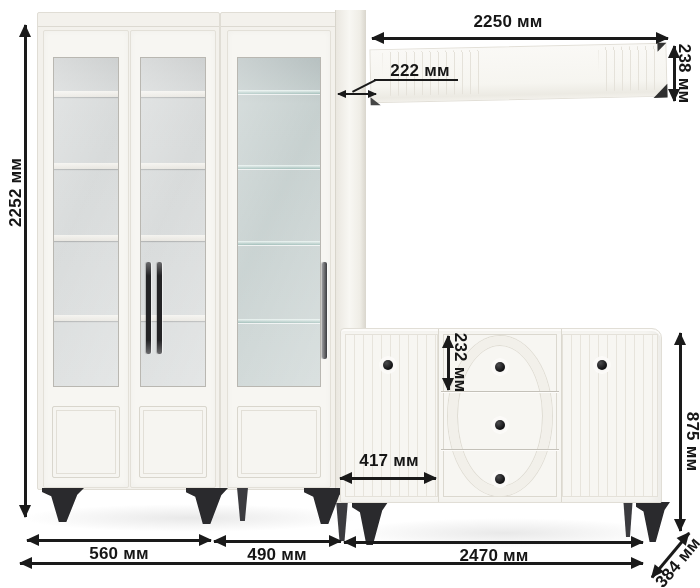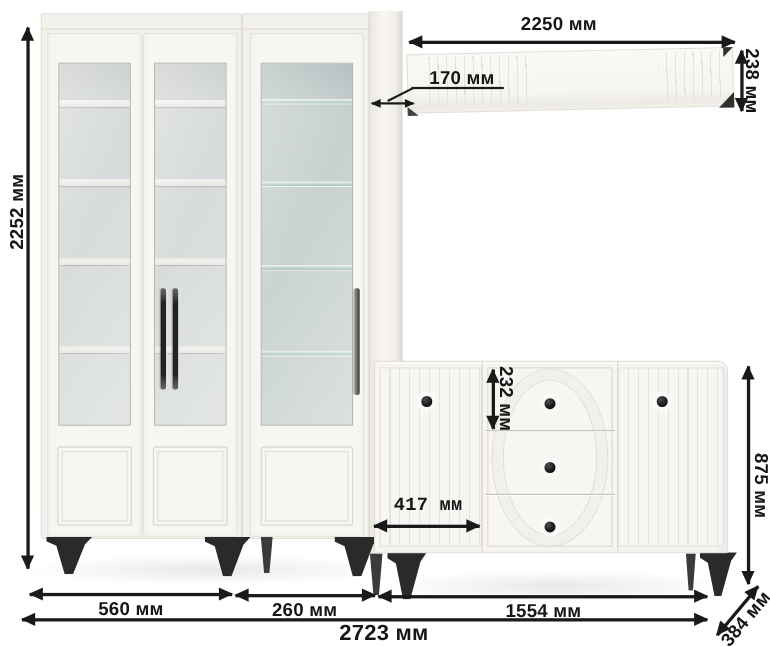--- a/index.html
+++ b/index.html
@@ -168,40 +168,39 @@
 
   <div class="dim dim-v" style="left:24px;top:25px;height:492px;"></div>
   <div class="dlabel rot-90" style="left:-22px;top:183px;width:74px;">2252 мм</div>
 
   <div class="dim dim-h" style="left:372px;top:37px;width:296px;"></div>
   <div class="dlabel" style="left:472px;top:12px;width:72px;">2250 мм</div>
 
   <div class="dim dim-v" style="left:673px;top:46px;height:55px;"></div>
   <div class="dlabel rot90" style="left:653px;top:64px;width:62px;">238 мм</div>
 
-  <div class="dlabel" style="left:389px;top:61px;width:62px;">170 мм</div>
+  <div class="dlabel" style="left:389px;top:61px;width:62px;">222 мм</div>
   <div class="tline" style="left:374px;top:79px;width:84px;height:2px;"></div>
   <div class="tline" style="left:351px;top:85px;width:26px;height:2px;transform:rotate(-27deg);"></div>
   <div class="dim dim-h small" style="left:338px;top:93px;width:38px;"></div>
 
   <div class="dim dim-v" style="left:447px;top:336px;height:54px;"></div>
   <div class="dlabel rot90" style="left:429px;top:353px;width:62px;">232 мм</div>
 
   <div class="dim dim-h" style="left:340px;top:477px;width:96px;"></div>
-  <div class="dlabel" style="left:358px;top:451px;width:62px;font-family:Liberation Mono, monospace;">417 мм</div>
+  <div class="dlabel" style="left:358px;top:451px;width:62px;">417 мм</div>
 
   <div class="dim dim-v" style="left:679px;top:333px;height:198px;"></div>
   <div class="dlabel rot90" style="left:661px;top:432px;width:62px;">875 мм</div>
 
   <div class="dim dim-h" style="left:27px;top:539px;width:184px;"></div>
   <div class="dlabel" style="left:88px;top:544px;width:62px;">560 мм</div>
   <div class="dim dim-h" style="left:214px;top:540px;width:127px;"></div>
-  <div class="dlabel" style="left:246px;top:545px;width:62px;">260 мм</div>
+  <div class="dlabel" style="left:246px;top:545px;width:62px;">490 мм</div>
   <div class="dim dim-h" style="left:344px;top:541px;width:299px;"></div>
-  <div class="dlabel" style="left:459px;top:546px;width:70px;">1554 мм</div>
+  <div class="dlabel" style="left:459px;top:546px;width:70px;">2470 мм</div>
 
   <div class="dim dim-h" style="left:20px;top:562px;width:623px;"></div>
-  <div class="dlabel big" style="left:307px;top:566px;width:84px;">2723 мм</div>
 
   <div class="dim dim-h" style="left:652px;top:576px;width:58px;transform:rotate(-50deg);transform-origin:left center;"></div>
   <div class="dlabel rot-50" style="left:647px;top:553px;width:62px;">384 мм</div>
 
 </div>
 
 </body></html>

